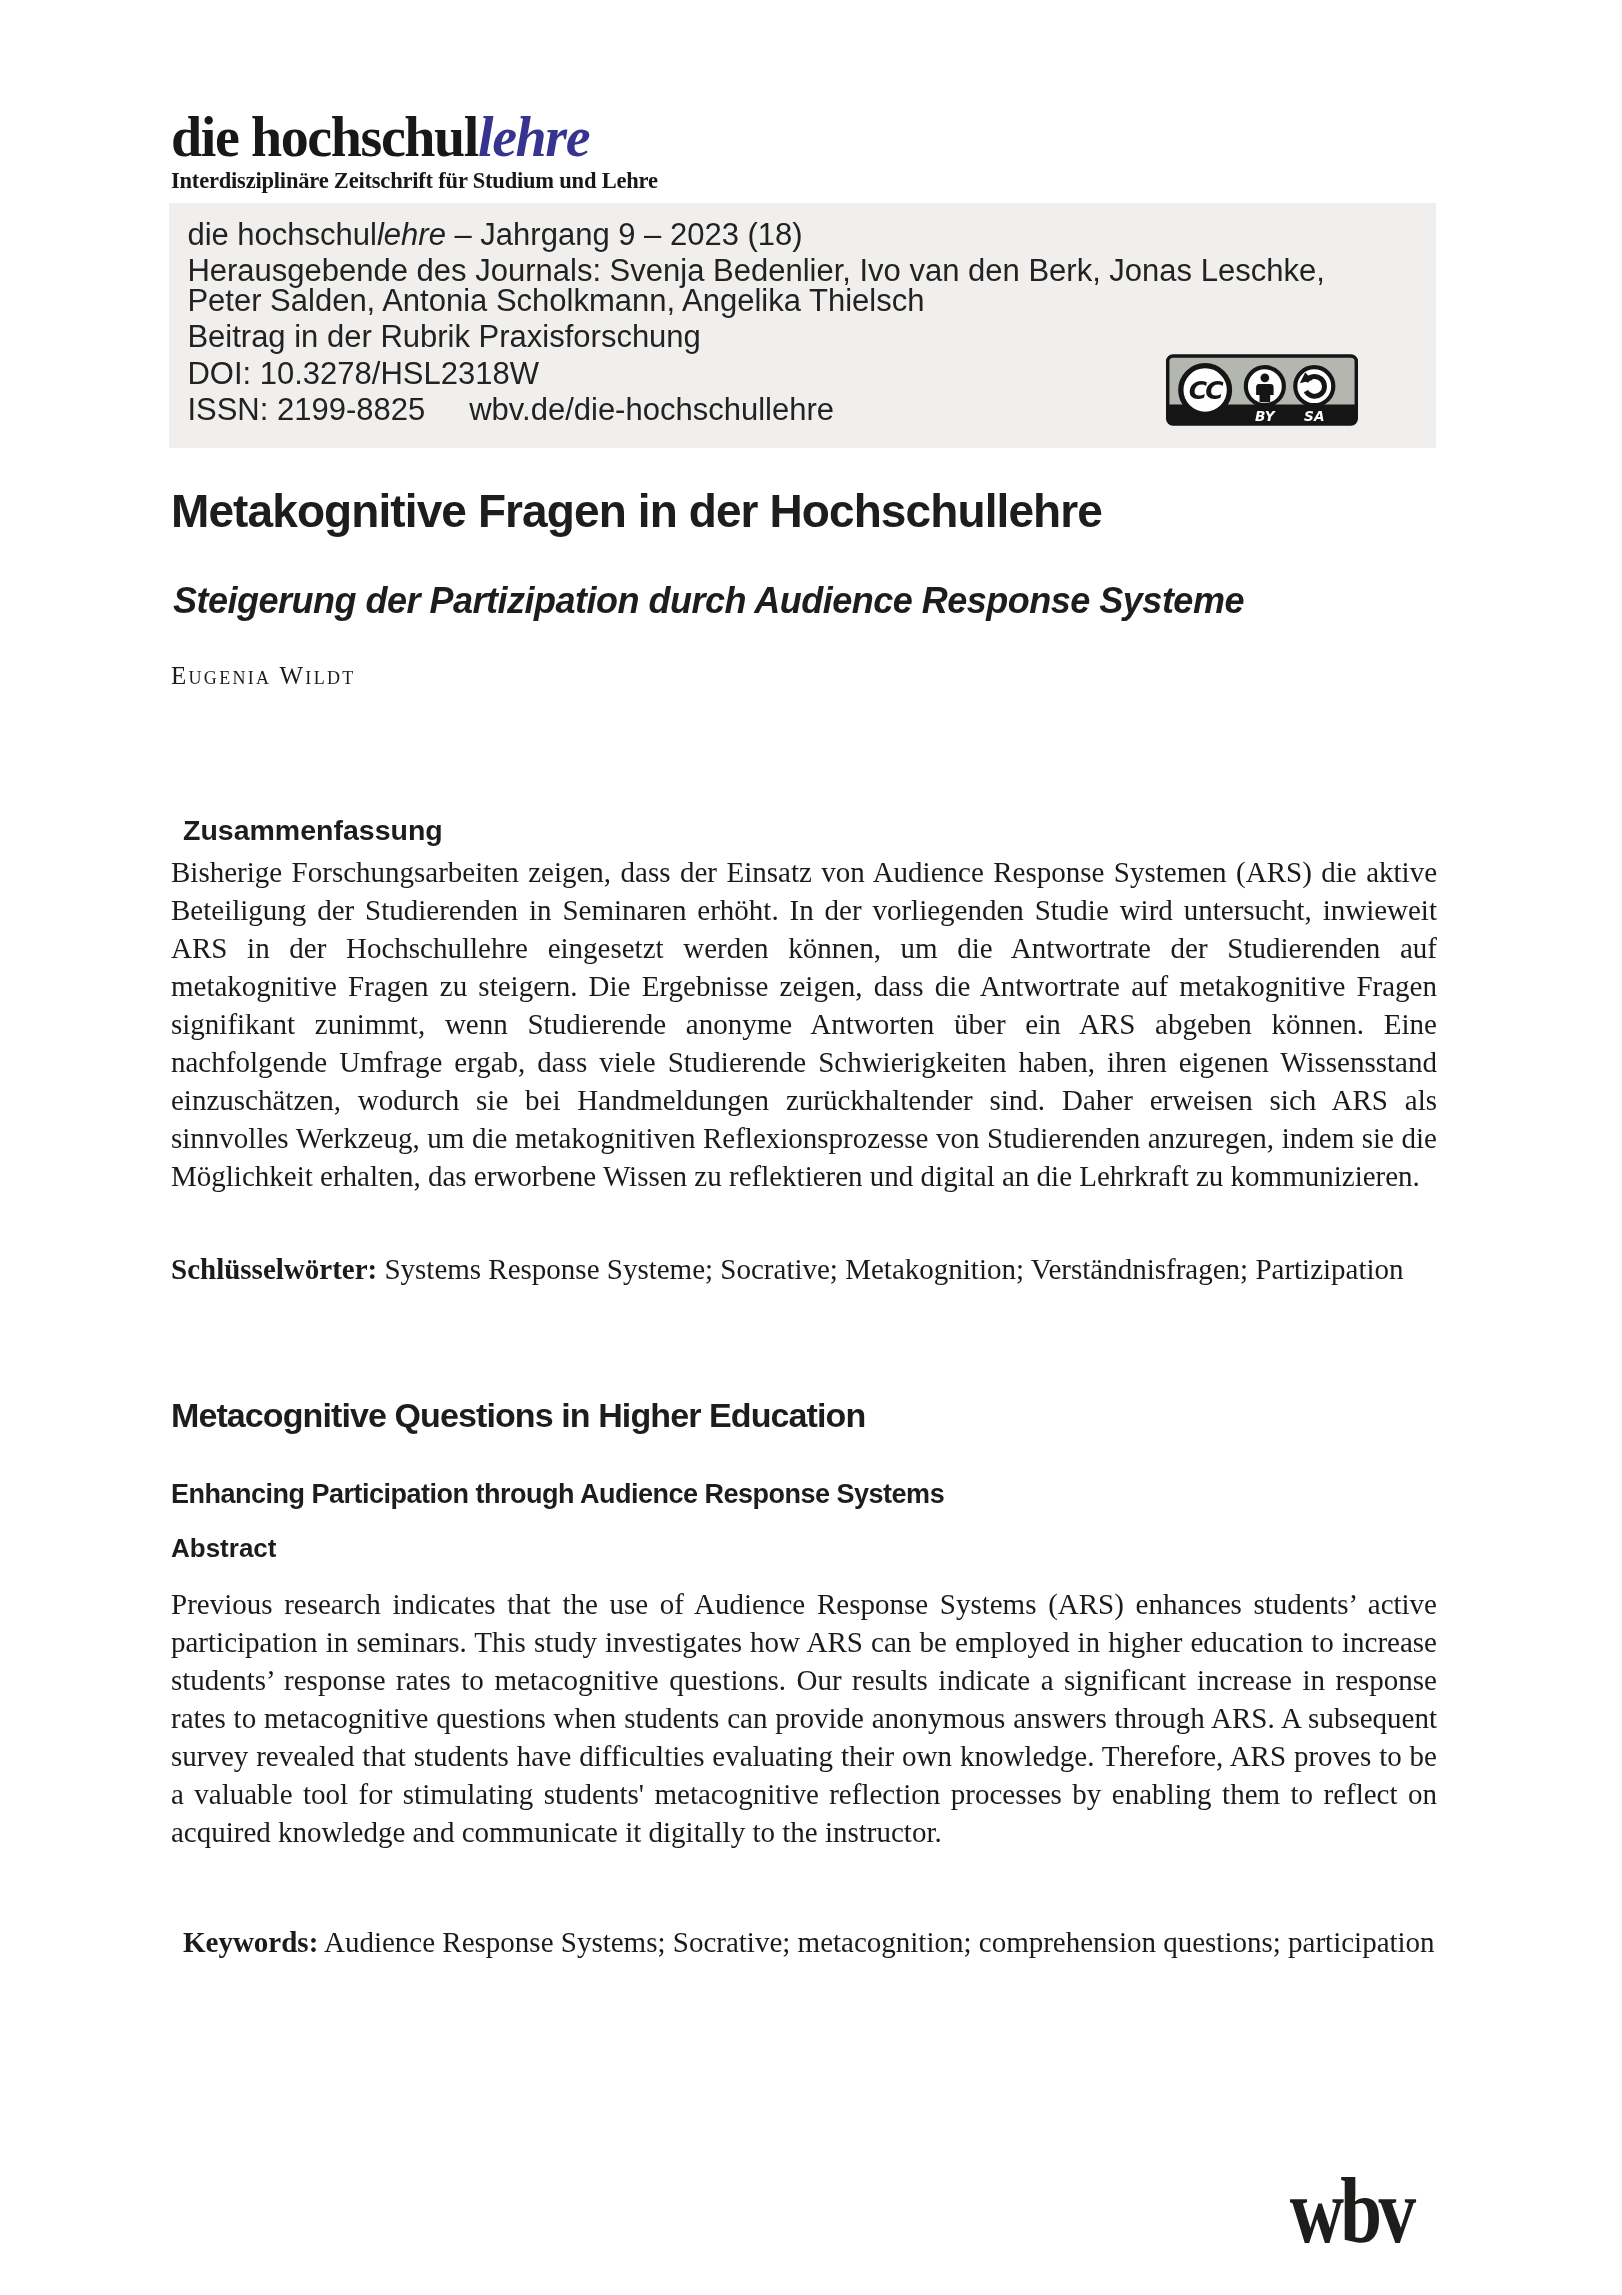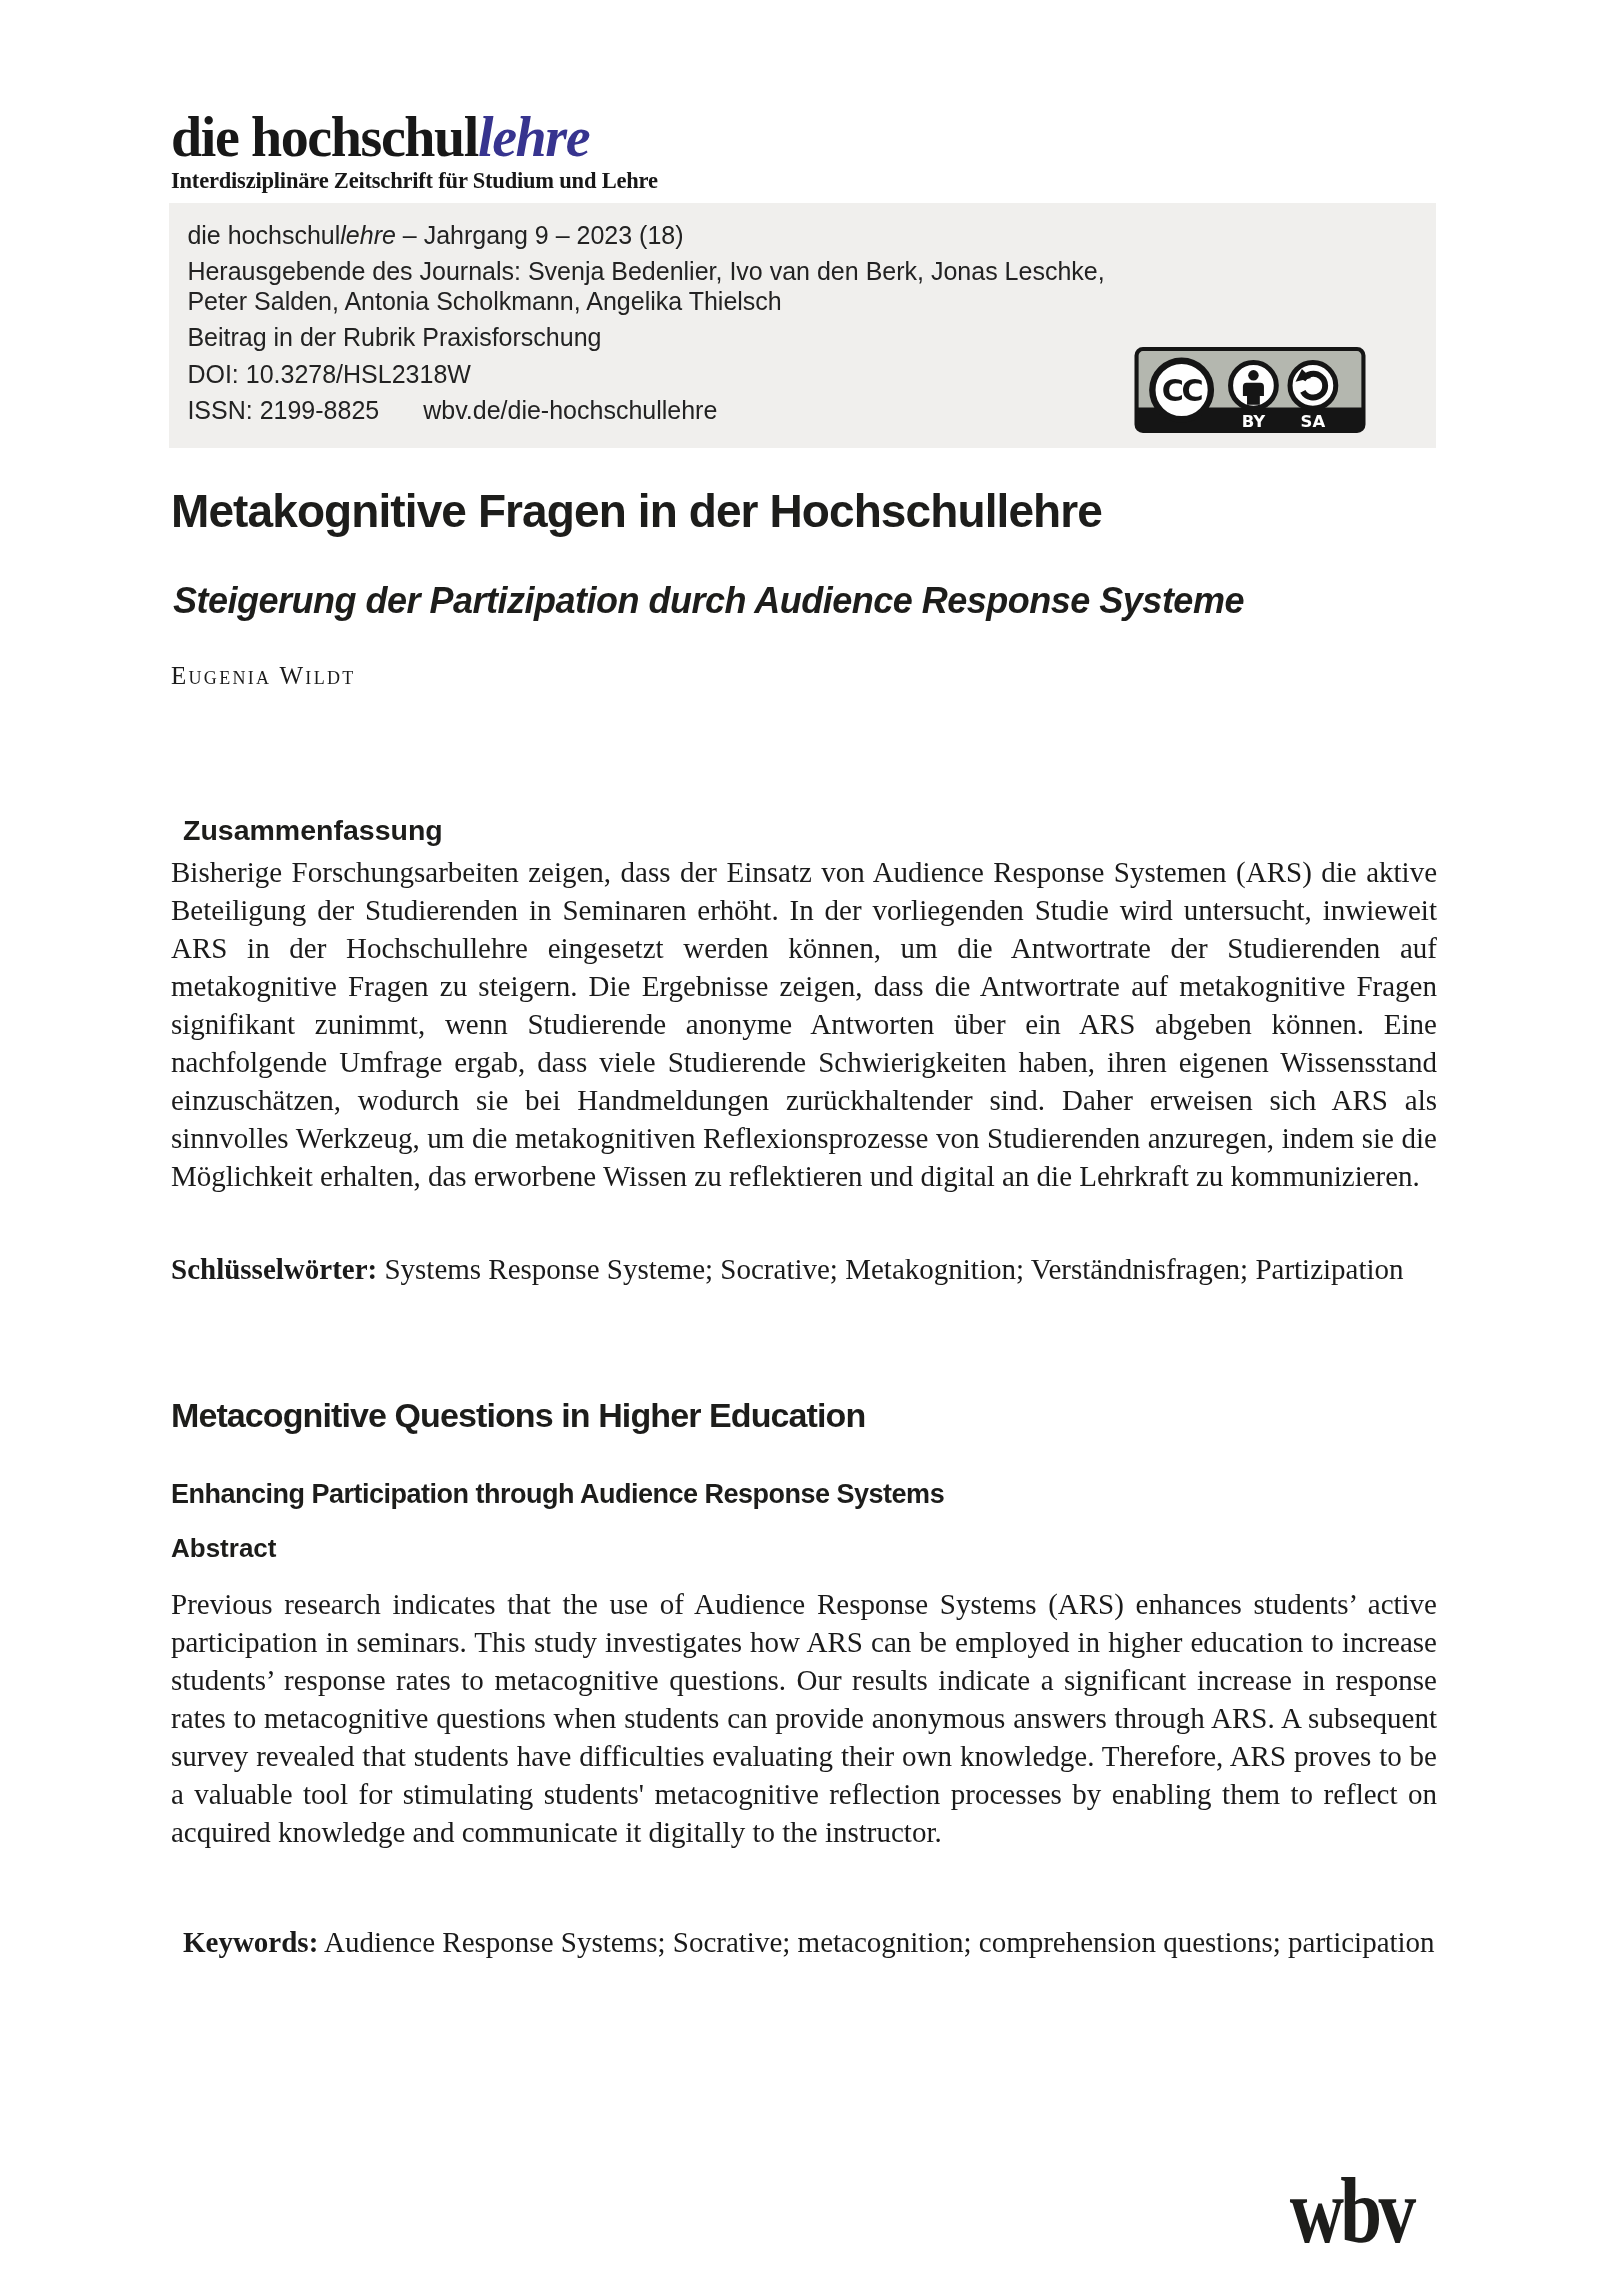--- a/index.html
+++ b/index.html
@@ -11,28 +11,28 @@
   
   .masthead{position:absolute;left:171px;top:109px;}
   .logo-main{font-family:"Liberation Serif","DejaVu Serif",serif;font-weight:bold;
     font-size:56px;line-height:1;letter-spacing:-1.4px;color:#181818;white-space:nowrap;}
   .logo-main .blue{font-style:italic;color:#37348f;}
   .logo-sub{font-family:"Liberation Serif","DejaVu Serif",serif;font-weight:bold;
     font-size:22.5px;line-height:1;margin-top:4.6px;letter-spacing:-0.2px;color:#181818;white-space:nowrap;}
 
   
   .info-box{position:absolute;left:169px;top:203px;width:1267px;height:245px;box-sizing:border-box;
-    background:#f0efed;padding:16.5px 18.4px 18.4px 18.4px;font-size:25px;line-height:30px;color:#222;overflow:hidden;}
+    background:#f0efed;padding:16.5px 18.4px 18.4px 18.4px;font-size:31px;line-height:30px;color:#222;overflow:hidden;}
   .info-box p{margin:0 0 6.4px 0;}
   .info-box .pre{white-space:pre-line;}
   .info-box .url{margin-left:44px;}
   .info-box .it{font-style:italic;}
 
   
-  .cc-badge{position:absolute;left:1134px;top:347px;width:232px;height:86px;}
+  .cc-badge{position:absolute;left:1166px;top:347px;width:192px;height:86px;font-style:italic;}
   .cc-badge svg{display:block;width:100%;height:100%;}
 
   
   .title{position:absolute;left:171px;top:486px;font-size:46px;font-weight:bold;
     letter-spacing:-0.9px;line-height:1.1;color:#1d1d1b;white-space:nowrap;}
   .subtitle{position:absolute;left:171px;top:579px;font-size:36px;font-weight:bold;font-style:italic;
     letter-spacing:-0.5px;line-height:1.1;color:#1d1d1b;white-space:nowrap;}
   .author{position:absolute;left:171px;top:662px;font-family:"Liberation Serif","DejaVu Serif",serif;
     font-size:25px;font-variant:small-caps;letter-spacing:2.3px;color:#1b1b1b;white-space:nowrap;}
 

